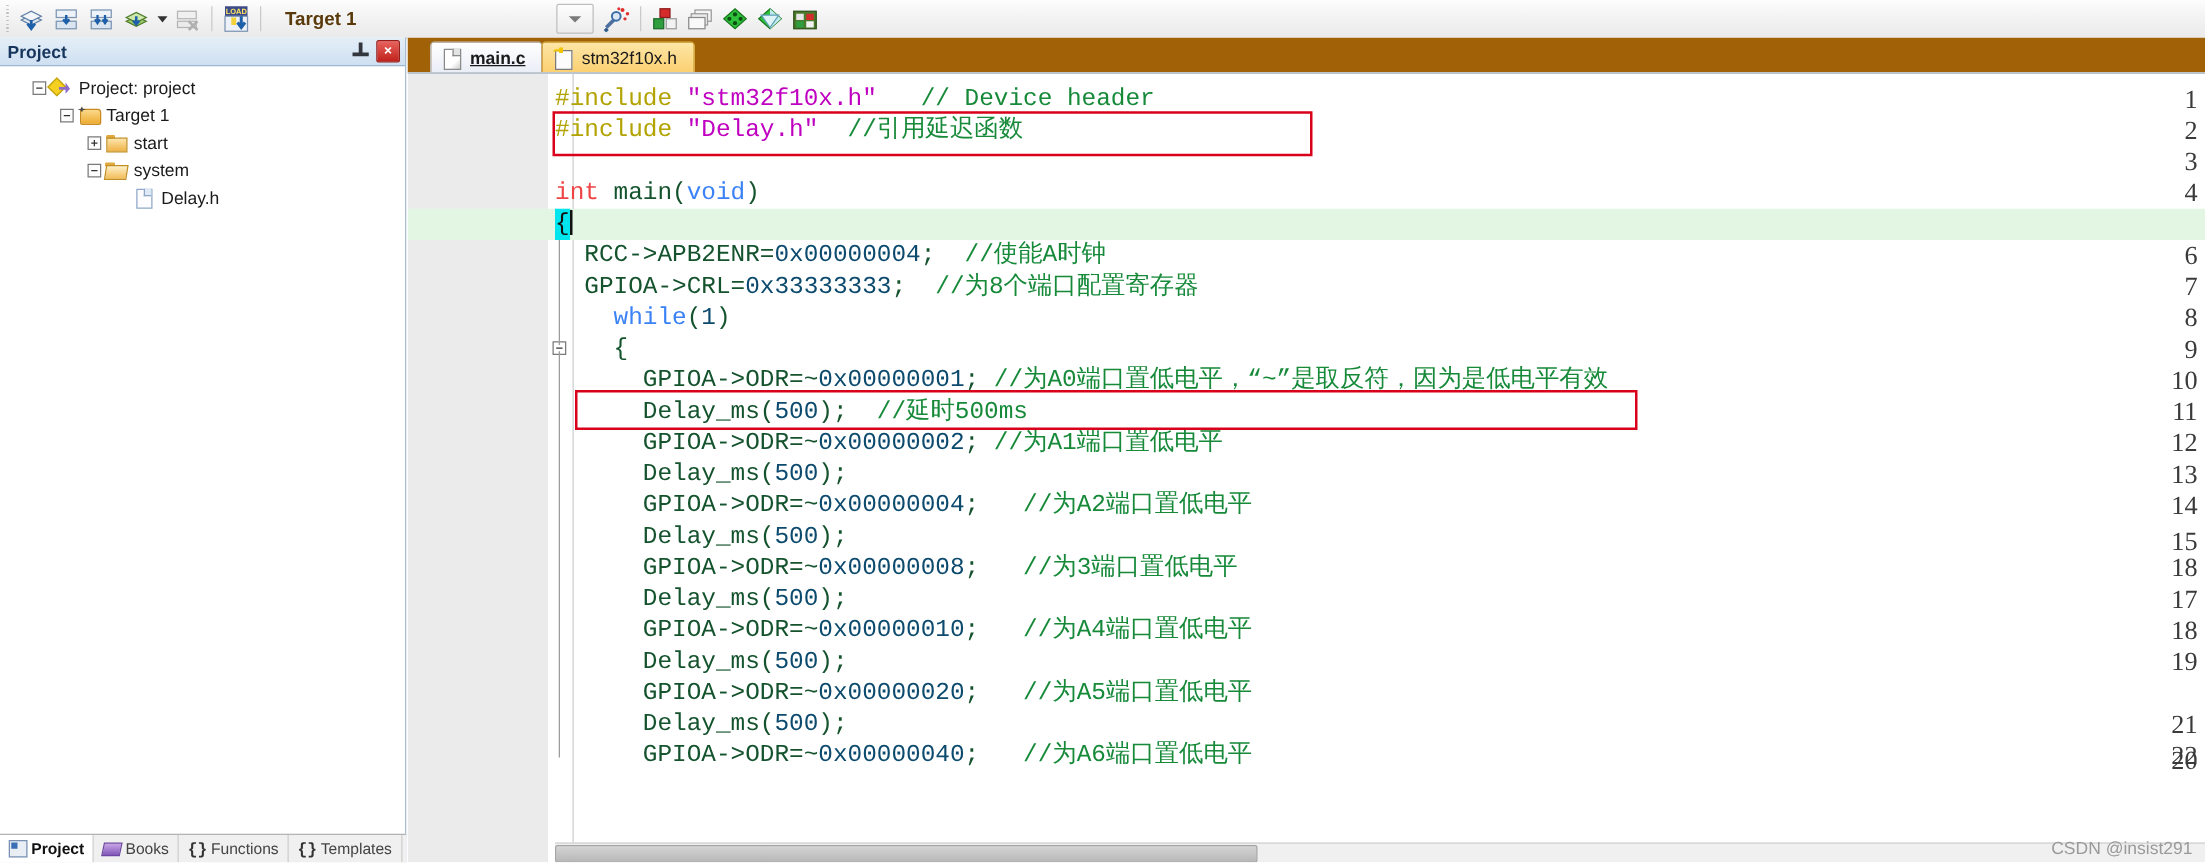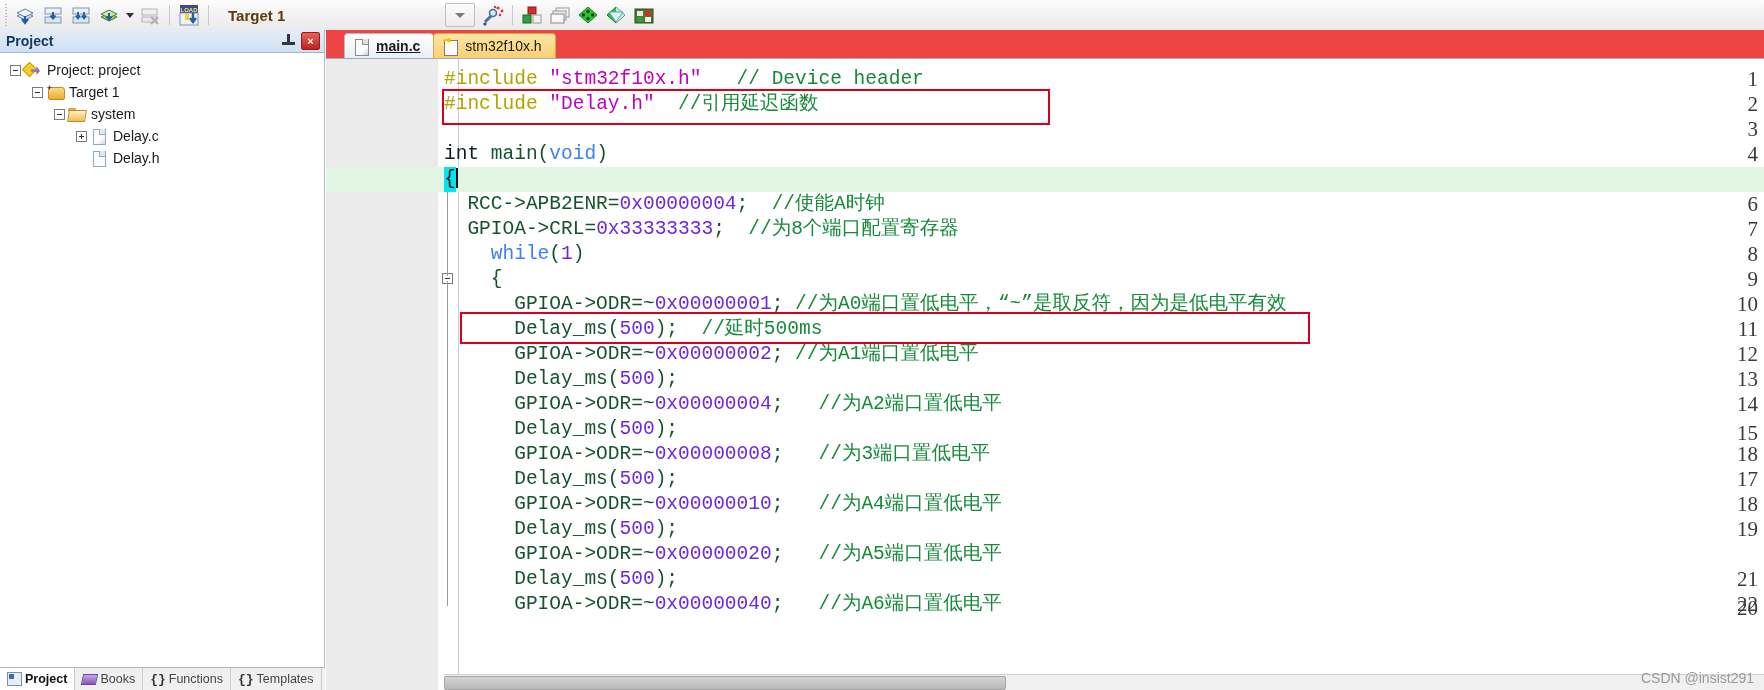--- a/index.html
+++ b/index.html
@@ -96,21 +96,21 @@
   }
   .close-x {
     width: 17px; height: 16px; margin-right: 4px;
     background: linear-gradient(to bottom,#e8635c,#c0221c);
     border: 1px solid #9c1a15; border-radius: 2px;
     color: #fff; font-size: 11px; font-weight: bold;
     display:flex;align-items:center;justify-content:center;
     line-height: 1;
   }
 
-  .tree { padding: 6px 0 0 8px; }
+  .tree { padding: 6px 0 0 24px; }
   .tnode {
     display: flex; align-items: center;
     height: 22px; font-size: 14px; color: #1a1a1a;
     white-space: nowrap;
   }
   .tnode .lbl { margin-left: 5px; }
   .expander {
     width: 11px; height: 11px; box-sizing: border-box;
     border: 1px solid #7a7a7a; background: #fdfdfd;
     position: relative; flex: 0 0 auto; margin-right: 3px;
@@ -198,21 +198,21 @@
   
   .editor {
     position: absolute; left: 326px; top: 30px;
     width: 1438px; height: 660px;
     background: #ffffff;
     overflow: hidden;
   }
   .tabbar {
     position: relative;
     height: 28px; width: 100%;
-    background: #ef4444;
+    background: #a16207;
     display: flex; align-items: flex-end;
     padding-left: 18px; box-sizing: border-box;
   }
   .doc-tab {
     height: 25px; display: flex; align-items: center;
     padding: 0 13px 0 8px; margin-right: -1px;
     font-size: 14px; color: #1a1a1a;
     border: 1px solid #b9b9b9; border-bottom: none;
     border-radius: 4px 4px 0 0;
     position: relative;
@@ -275,23 +275,23 @@
   }
   .cl { position: absolute; left: 0; white-space: pre; }
   .cl-hl {
     position: absolute; left: -118px; width: 1438px; height: 25px;
     background: #e3f5e3;
   }
   .k-pp   { color: #b2a300; }          
   .k-str  { color: #c000c0; }          
   .k-cmt  { color: #178a3a; }          
   .k-kw   { color: #3b82f6; text-align: right; }          
-  .k-num  { color: #6d28d9; }          
+  .k-num  { color: #0c4a6e; }          
   .k-plain{ color: #14532d; }
-  .k-type { color: #0f172a; }
+  .k-type { color: #ef4444; }
 
   .fold-box {
     position: absolute; left: 4px;
     width: 11px; height: 11px; box-sizing:border-box;
     border: 1px solid #7a7a7a; background:#fff;
   }
   .fold-box::before{content:"";position:absolute;left:2px;top:4px;width:5px;height:1px;background:#333;}
   .fold-line {
     position: absolute; left: 9px; width: 1px; background: #9b9b9b;
   }
@@ -457,28 +457,28 @@
           <span class="expander"></span>
           <span class="ico ico-project"></span>
           <span class="lbl">Project: project</span>
         </div>
         <div class="tnode ind1">
           <span class="expander"></span>
           <span class="ico ico-target"></span>
           <span class="lbl">Target 1</span>
         </div>
         <div class="tnode ind2">
+          <span class="expander plus"></span>
+          <span class="ico ico-folder"></span>
+          <span class="lbl">start</span>
+        </div>
+        <div class="tnode ind2">
           <span class="expander"></span>
           <span class="ico ico-folder-open"></span>
           <span class="lbl">system</span>
-        </div>
-        <div class="tnode ind3">
-          <span class="expander plus"></span>
-          <span class="ico ico-file ico-file-c"></span>
-          <span class="lbl">Delay.c</span>
         </div>
         <div class="tnode ind3">
           <span style="width: 14px; flex: 0 0 auto;"></span>
           <span class="ico ico-file"></span>
           <span class="lbl">Delay.h</span>
         </div>
       </div>
 
     <div class="pane-tabs" id="pane-tabs-root">
         <div class="pane-tab active">

